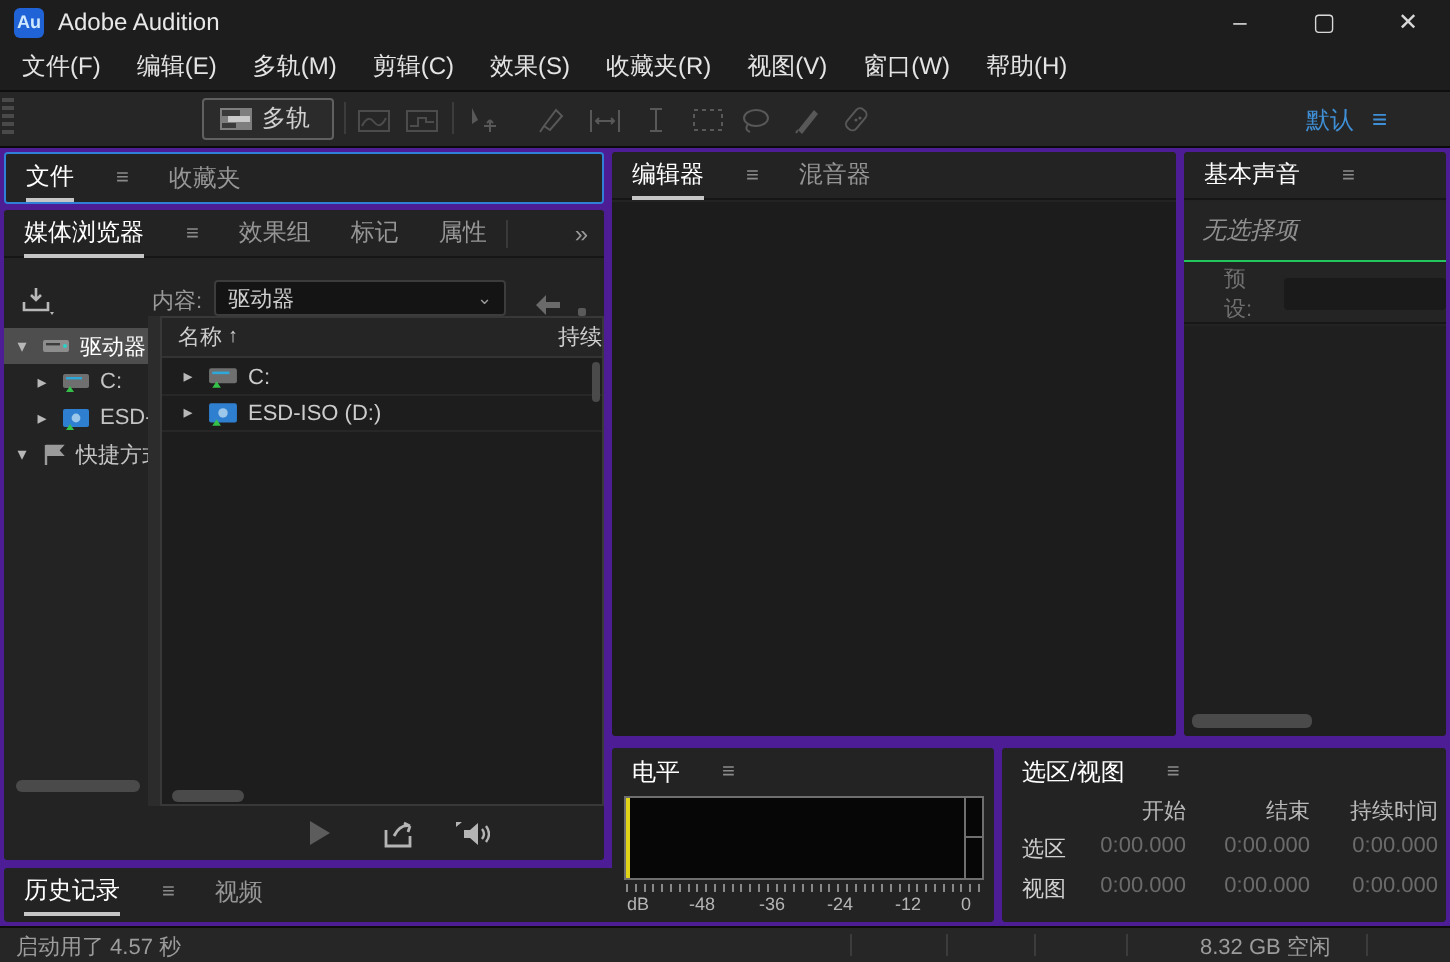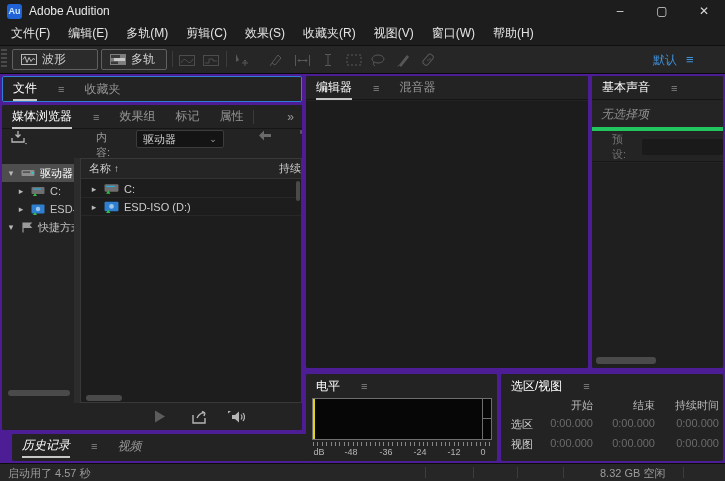--- a/index.html
+++ b/index.html
@@ -33,21 +33,21 @@
   .phead { height:24px; display:flex; align-items:stretch; border-bottom:1px solid #161616; background:#232323; }
   .tab { display:flex; align-items:center; gap:21px; padding:0 10px; color:#969696; }
   .tab.active { color:#ffffff; }
   .tab.active .tablabel { border-bottom:2px solid #c6c6c6; padding:3px 0 2px 0; }
   .pmenu { color:#8a8a8a; font-size:11px; }
   .tab-sep { width:1px; height:14px; background:#3a3a3a; align-self:center; }
   .chevmore { margin-left:auto; padding:0 8px; display:flex; align-items:center; color:#9a9a9a; }
   .content { background:#1d1d1d; }
   .scrollthumb { position:absolute; background:#4a4a4a; border-radius:3px; }
   
-  .mb-toolrow { position:absolute; left:0; top:25px; width:100%; height:28px; display:flex; align-items:flex-start; background:#232323;gap:20px; }
+  .mb-toolrow { position:absolute; left:0; top:25px; width:100%; height:28px; display:flex; align-items:flex-end; background:#232323; }
   .dropdown { width:146px; height:18px; background:#141414; border:1px solid #3c3c3c; border-radius:2px;
               display:flex; align-items:center; padding:0 6px; color:#cfcfcf; font-size:11px; }
   .dropdown .chev { margin-left:auto; color:#9a9a9a; font-size:9px; }
   .treerow { position:absolute; left:0; height:18px; display:flex; align-items:center; color:#c4c4c4; white-space:nowrap; overflow:hidden; font-size:11px; gap:5px; }
   .treerow.sel { background:#4e4e4e; color:#ffffff; }
   .tchev { width:10px; text-align:center; color:#b8b8b8; font-size:9px; flex:0 0 auto; }
   .listrow { position:absolute; display:flex; align-items:center; gap:5px; height:18px; color:#cccccc; font-size:11px; white-space:nowrap; border-bottom:1px solid #272727; }
   .ic { flex:0 0 auto; display:inline-flex; }
   
   .meter { position:absolute; background:#060606; border:1px solid #6e6e6e; }
@@ -90,29 +90,20 @@
     <span class="menuitem">效果(S)</span>
     <span class="menuitem">收藏夹(R)</span>
     <span class="menuitem">视图(V)</span>
     <span class="menuitem">窗口(W)</span>
     <span class="menuitem">帮助(H)</span>
   </div>
 
   <div class="abs toolbar"></div>
   <div class="abs grip"></div>
 
-  <div class="tbtn" style="left:12px; width:86px;">
-    <span class="ic">
-      <svg width="16" height="11" viewBox="0 0 16 11">
-          <rect x="0.5" y="0.5" width="15" height="10" fill="none" stroke="#b8b8b8"></rect>
-          <polyline points="2,5.5 4,2.5 6,8.5 8,3.5 10,7.5 12,4.5 14,5.5" fill="none" stroke="#b8b8b8" stroke-width="1"></polyline>
-        </svg>
-    </span>
-    <span>波形</span>
-  </div>
   <div class="tbtn" style="left:101px; width:66px;">
     <span class="ic">
       <svg width="16" height="11" viewBox="0 0 16 11">
           <rect x="0" y="0" width="16" height="11" fill="#7e7e7e"></rect>
           <rect x="1" y="1" width="9" height="3" fill="#3a3a3a"></rect>
           <rect x="4" y="4" width="11" height="3" fill="#c9c9c9"></rect>
           <rect x="1" y="7.5" width="7" height="2.5" fill="#3a3a3a"></rect>
         </svg>
     </span>
     <span>多轨</span>
@@ -333,21 +324,21 @@
       <span class="ic" style="margin-left:18px;">
         <svg width="18" height="14" viewBox="0 0 18 14">
             <path d="M1 1 l3 0 l-3 2.5 Z" fill="#b5b5b5"></path>
             <path d="M5 5 h3 l4 -3.5 v11 L8 9 H5 Z" fill="#b5b5b5"></path>
             <path d="M14 4.5 q2 2.5 0 5 M16 3 q3 4 0 8" stroke="#b5b5b5" fill="none" stroke-width="1.2"></path>
           </svg>
       </span>
     </div>
   </div>
 
-  <div class="panel" style="left:12px; top:434px; width:324px; height:27px;font-style:italic;">
+  <div class="panel" style="left:2px; top:434px; width:324px; height:27px;">
     <div class="phead" style="border-bottom:none;">
       <div class="tab active">
         <span class="tablabel">历史记录</span>
         <span class="pmenu">≡</span>
       </div>
       <div class="tab">
           <span>视频</span>
         </div>
     </div>
   </div>
@@ -365,21 +356,21 @@
     <div class="abs content" style="left:0; top:25px; width:282px; height:267px; background:#1c1c1c;"></div>
   </div>
 
   <div class="panel" style="left:592px; top:76px; width:131px; height:292px;">
     <div class="phead">
       <div class="tab active">
         <span>基本声音</span>
         <span class="pmenu">≡</span>
       </div>
     </div>
-    <div class="abs" style="left:0; top:25px; width:131px; height:30px; background:#242424; border-bottom:4px solid #22c55e; display:flex; align-items:center;">
+    <div class="abs" style="left:0; top:25px; width:131px; height:30px; background:#242424; border-bottom:1px solid #22c55e; display:flex; align-items:center;">
       <span class="ital" style="margin-left:9px;">无选择项</span>
     </div>
     <div class="abs" style="left:0; top:56px; width:131px; height:30px; background:#242424; border-bottom:1px solid #171717; display:flex; align-items:center; font-size:11px;">
       <span style="margin-left:20px; color:#6f6f6f;">预设:</span>
       <span class="fieldbox" style="margin-left:6px; width:84px; height:16px;"></span>
     </div>
     <div class="abs content" style="left:0; top:87px; width:131px; height:205px; background:#1f1f1f;">
       <div class="scrollthumb" style="left:4px; bottom:4px; width:60px; height:7px;"></div>
     </div>
   </div>

